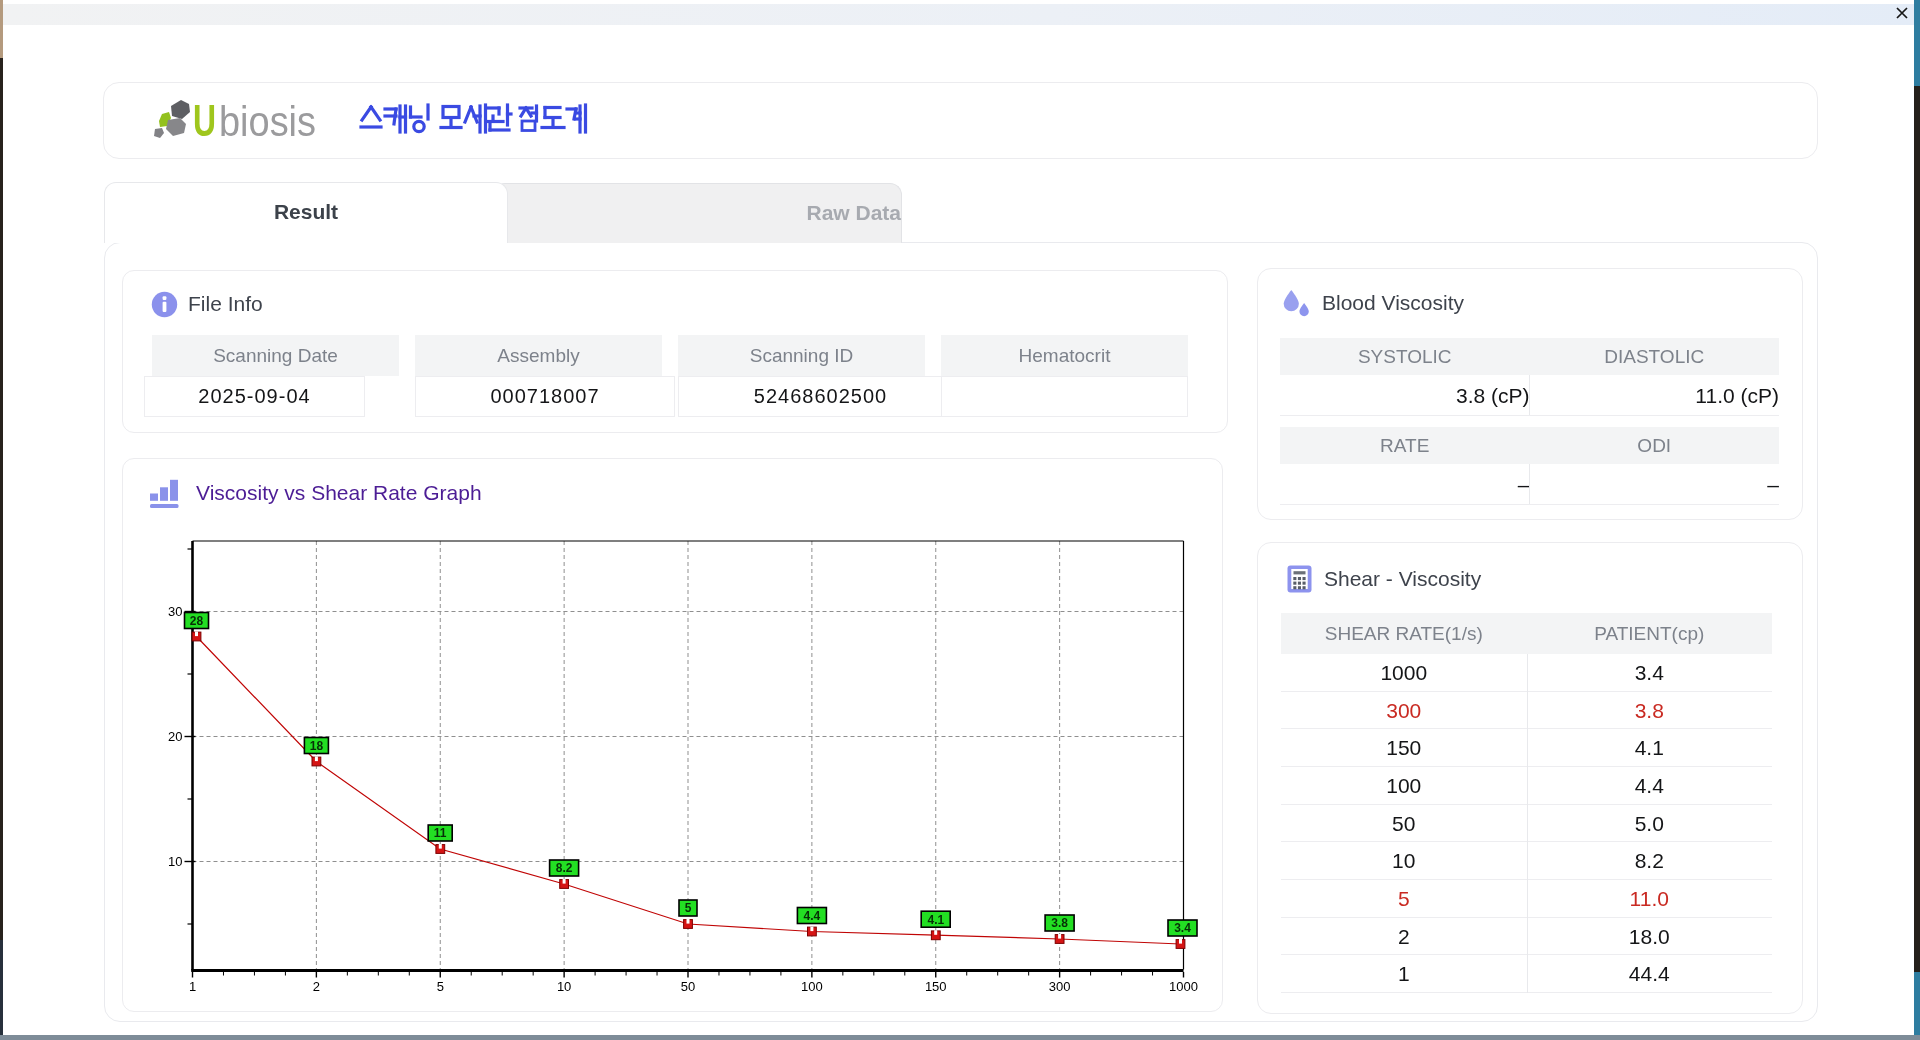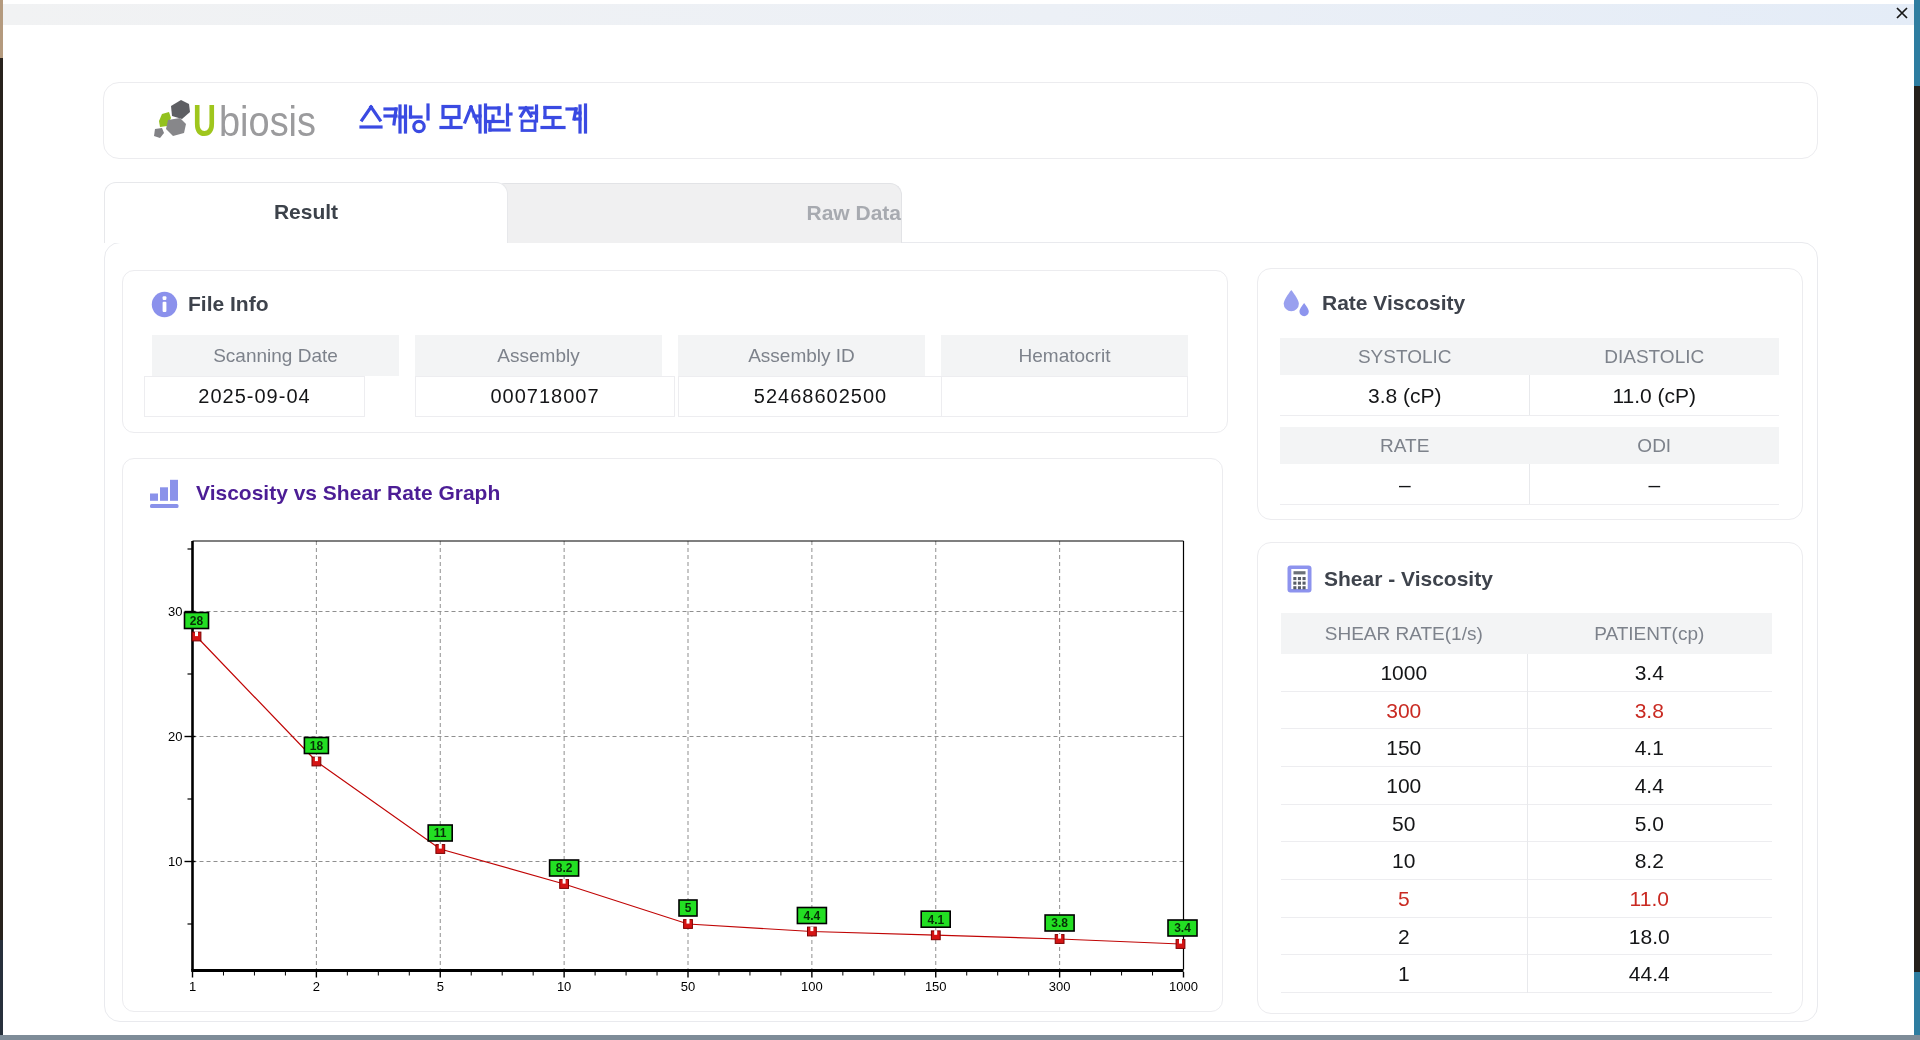--- a/index.html
+++ b/index.html
@@ -1,22 +1,22 @@
 <!DOCTYPE html>
 <html><head><meta charset="utf-8">
 <style>
 *{margin:0;padding:0;box-sizing:border-box}
 html,body{width:1920px;height:1040px;overflow:hidden;background:#fff;font-family:"Liberation Sans",sans-serif}
 .abs{position:absolute}
 .card{position:absolute;background:#fff;border:1px solid #ececef;border-radius:14px}
-.title{position:absolute;font-size:21px;font-weight:bold;color:#3e434c}
+.title{position:absolute;font-size:21px;font-weight:normal;color:#3e434c}
 .fih,.bvh,.shh{position:absolute;background:#f3f4f5;color:#7d828b;font-size:19px;text-align:center;height:41px;line-height:41px}
 .shh{height:41px;line-height:41px}
 .fiv{position:absolute;background:#fff;border:1px solid #ededf0;color:#141517;font-size:20px;letter-spacing:1px;text-align:center;height:41px;line-height:39px}
-.bvv{position:absolute;background:#fff;border-bottom:1px solid #ededf0;color:#141517;font-size:21px;text-align:center}
+.bvv{position:absolute;background:#fff;border-bottom:1px solid #ededf0;color:#141517;font-size:21px;text-align:right}
 .shv{position:absolute;border-bottom:1px solid #ededf0;color:#141517;font-size:21px;text-align:center}
 .red{color:#c92a22}
 </style></head>
 <body>
 
 <div class="abs" style="left:0;top:0;width:3px;height:1040px;background:#28221d"></div>
 <div class="abs" style="left:0;top:0;width:3px;height:58px;background:#b49a7e"></div>
 <div class="abs" style="left:0;top:940px;width:3px;height:100px;background:#27303c"></div>
 <div class="abs" style="left:1914px;top:0;width:6px;height:1040px;background:#25201b"></div>
 <div class="abs" style="left:1914px;top:0;width:6px;height:86px;background:#2e7da0"></div>
@@ -95,21 +95,21 @@
 <svg style="position:absolute;left:151px;top:291px" width="27" height="27" viewBox="0 0 27 27">
 <circle cx="13.5" cy="13.5" r="12.7" fill="#8b91ec"></circle>
 <rect x="11.6" y="10.8" width="3.8" height="10.3" rx="1" fill="#fff"></rect>
 <rect x="11.6" y="5.2" width="3.8" height="3.9" rx="1" fill="#fff"></rect>
 </svg>
 <div class="title" style="left:188px;top:292px">File Info</div>
 <div class="fih" style="left:152px;top:335px;width:247px">Scanning Date</div>
 <div class="fiv" style="left:144px;top:376px;width:221px">2025-09-04</div>
 <div class="fih" style="left:415px;top:335px;width:247px">Assembly</div>
 <div class="fiv" style="left:415px;top:376px;width:260px">000718007</div>
-<div class="fih" style="left:678px;top:335px;width:247px">Assembly ID</div>
+<div class="fih" style="left:678px;top:335px;width:247px">Scanning ID</div>
 <div class="fiv" style="left:678px;top:376px;width:285px">52468602500</div>
 <div class="fih" style="left:941px;top:335px;width:247px">Hematocrit</div>
 <div class="fiv" style="left:941px;top:376px;width:247px"></div>
 
 <div class="card" style="left:122px;top:458px;width:1101px;height:554px;border-radius:12px"></div>
 <svg style="position:absolute;left:148px;top:477px" width="34" height="34" viewBox="0 0 34 34">
 <rect x="2" y="16.5" width="8" height="7.3" fill="#8a92ea"></rect>
 <rect x="12" y="10.3" width="8" height="13.5" fill="#8a92ea"></rect>
 <rect x="22" y="2.8" width="8" height="21" fill="#8a92ea"></rect>
 <rect x="2" y="26.9" width="28.5" height="4.1" rx="1.5" fill="#8a92ea"></rect>
@@ -219,21 +219,21 @@
 <text x="1059.6" y="927.2" text-anchor="middle" font-size="12" font-weight="bold" fill="#073007">3.8</text>
 <rect x="1168.0" y="920.0" width="29" height="16" fill="#23df23" stroke="#000" stroke-width="1.6"></rect>
 <text x="1182.5" y="932.2" text-anchor="middle" font-size="12" font-weight="bold" fill="#073007">3.4</text>
   </svg>
 
 <div class="card" style="left:1257px;top:268px;width:546px;height:252px"></div>
 <svg style="position:absolute;left:1282px;top:288px" width="30" height="31" viewBox="0 0 32 32">
 <path d="M9.9 1.5 C9.9 1.5 1.8 11.5 1.8 16.2 a8.1 8.1 0 0 0 16.2 0 C18 11.5 9.9 1.5 9.9 1.5 Z" fill="#99a0ef"></path>
 <path d="M23.6 15.5 C23.6 15.5 18.6 21.6 18.6 24.5 a5.0 5.0 0 0 0 10.0 0 C28.6 21.6 23.6 15.5 23.6 15.5 Z" fill="#8d95ee"></path>
 </svg>
-<div class="title" style="left:1322px;top:291px">Rate Viscosity</div>
+<div class="title" style="left:1322px;top:291px">Blood Viscosity</div>
 <div class="bvh" style="left:1280.0px;top:338px;width:249.5px;height:37px;line-height:37px">SYSTOLIC</div>
 <div class="bvh" style="left:1529.5px;top:338px;width:249.5px;height:37px;line-height:37px">DIASTOLIC</div>
 <div class="bvv" style="left:1280.0px;top:375px;width:249.5px;height:41px;line-height:41px">3.8&nbsp;(cP)</div>
 <div class="bvv" style="left:1529.5px;top:375px;width:249.5px;height:41px;line-height:41px">11.0&nbsp;(cP)</div>
 <div class="bvh" style="left:1280.0px;top:427px;width:249.5px;height:37px;line-height:37px">RATE</div>
 <div class="bvh" style="left:1529.5px;top:427px;width:249.5px;height:37px;line-height:37px">ODI</div>
 <div class="bvv" style="left:1280.0px;top:464px;width:249.5px;height:41px;line-height:41px">–</div>
 <div class="bvv" style="left:1529.5px;top:464px;width:249.5px;height:41px;line-height:41px">–</div>
 <div class="abs" style="left:1529px;top:375px;width:1px;height:40px;background:#e8e9ec"></div>
 <div class="abs" style="left:1529px;top:464px;width:1px;height:40px;background:#e8e9ec"></div>

